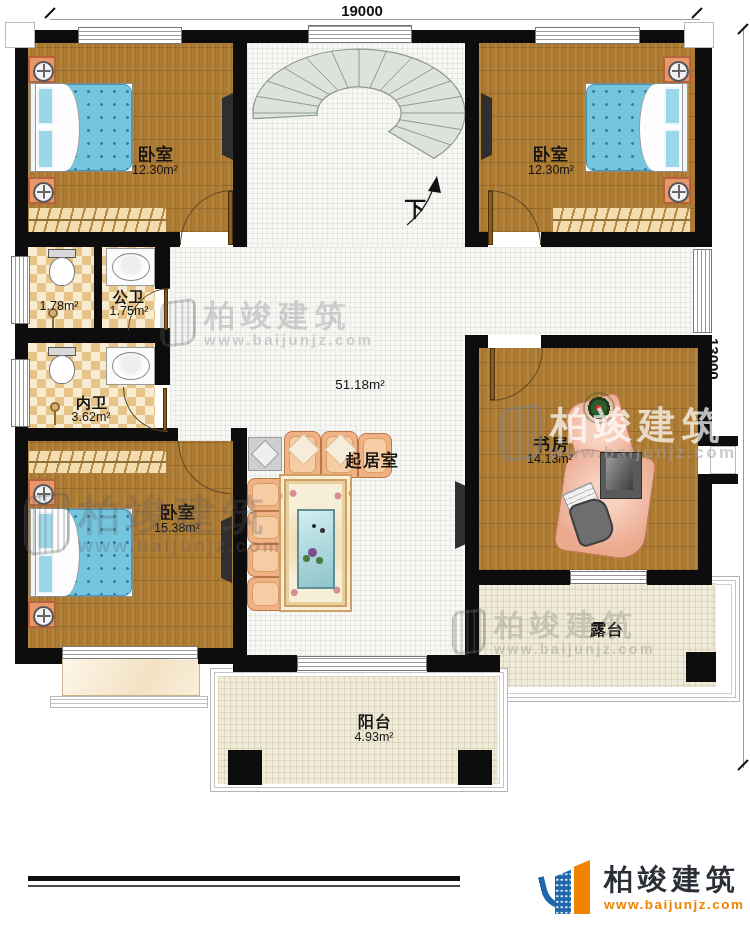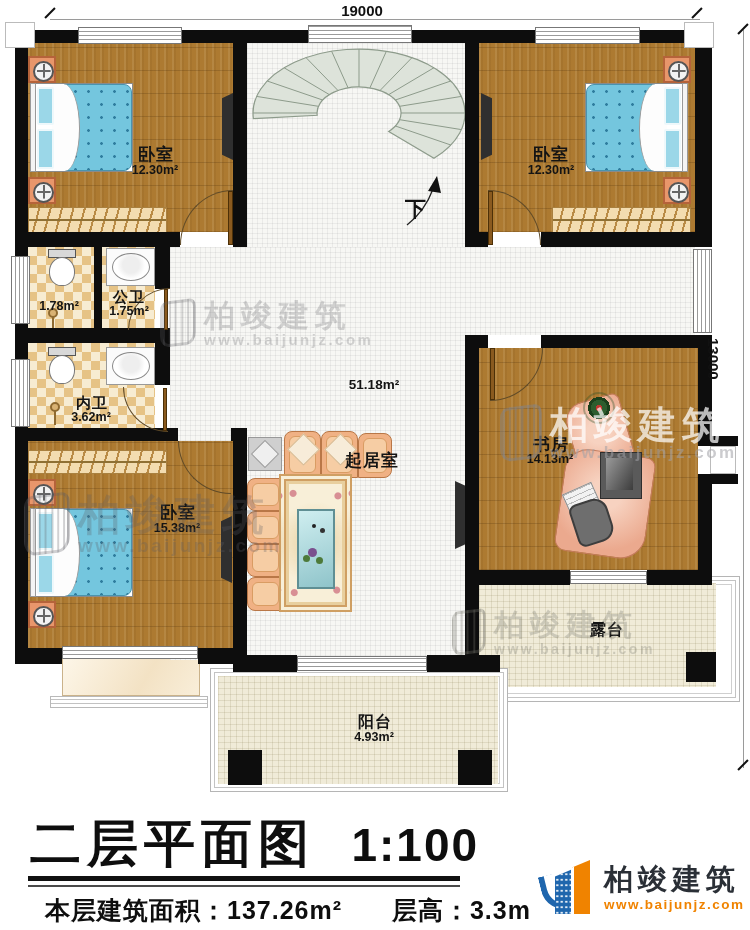--- a/index.html
+++ b/index.html
@@ -63,21 +63,21 @@
      radial-gradient(circle at 14% 90%,#d88f94 3px,transparent 4px),
      radial-gradient(circle at 86% 88%,#d88f94 3px,transparent 4px),
      radial-gradient(circle at 50% 50%,#e8cf9e 0,transparent 60%);}
   .ctable{background:linear-gradient(160deg,#cfeef0,#8fc4ca);border:2px solid #5f8f94;box-sizing:border-box;}
   .desk{background:radial-gradient(circle at 50% 40%,#f7d2c0 20%,var(--desk,#eba98e) 75%);border:1px solid #c47b5c;}
   .lamptbl{background:#cfcfcf;border:1px solid #999;box-sizing:border-box;}
   .lamptbl::after{content:'';position:absolute;inset:6px;background:#efefef;border:1px solid #9a9a9a;transform:rotate(45deg);}
   
   .rname{position:absolute;transform:translate(-50%,0);font-weight:700;color:#141414;font-size:17px;
      letter-spacing:1px;white-space:nowrap;line-height:1;}
-  .rarea{position:absolute;transform:translate(-50%,0);font-weight:700;color:#141414;font-size:12.5px;
+  .rarea{position:absolute;transform:translate(-50%,0);font-weight:400;color:#141414;font-size:12.5px;
      white-space:nowrap;line-height:1;}
   
   .dimline{background:#9a9a9a;}
   .tick{width:14px;height:2px;background:#111;transform:rotate(-45deg);}
   .dimtxt{font-weight:700;font-size:15px;color:#111;line-height:1;}
   .cornerbox{background:#fff;border:1px solid #bbb;box-sizing:border-box;}
   
   .wm{position:absolute;display:flex;align-items:flex-start;gap:8px;pointer-events:none;}
   .wm .wmicon{display:inline-block;border:3px solid currentColor;border-radius:18% 18% 26% 26%;
      background:repeating-linear-gradient(90deg,currentColor 0 2px,transparent 2px 6px);transform:skewY(-7deg);}
@@ -298,21 +298,21 @@
   <div class="rarea" style="left:155px;top:164px;">12.30m²</div>
   <div class="rname" style="left:551px;top:146px;">卧室</div>
   <div class="rarea" style="left:551px;top:164px;">12.30m²</div>
   <div class="rarea" style="left:59px;top:300px;">1.78m²</div>
   <div class="rname" style="left:129px;top:289px;font-size:15px;">公卫</div>
   <div class="rarea" style="left:129px;top:305px;">1.75m²</div>
   <div class="rname" style="left:92px;top:395px;font-size:15px;">内卫</div>
   <div class="rarea" style="left:91px;top:411px;">3.62m²</div>
   <div class="rname" style="left:178px;top:504px;">卧室</div>
   <div class="rarea" style="left:177px;top:522px;">15.38m²</div>
-  <div class="rarea" style="left:374px;top:378px;font-size:13.5px;">51.18m²</div>
+  <div class="rarea" style="left:360px;top:378px;font-size:13.5px;">51.18m²</div>
   <div class="rname" style="left:372px;top:452px;">起居室</div>
   <div class="rname" style="left:551px;top:436px;">书房</div>
   <div class="rarea" style="left:550px;top:453px;">14.13m²</div>
   <div class="rname" style="left:568px;top:622px;font-size:16px;margin-left:39px;">露台</div>
   <div class="rname" style="left:375px;top:714px;font-size:16px;">阳台</div>
   <div class="rarea" style="left:374px;top:731px;">4.93m²</div>
 
   <div class="wm" style="left:160px;top:300px;color:rgba(95,95,100,0.26);">
     <span class="wmicon" style="width:30px;height:40px;"></span>
     <span><span class="wmname" style="font-size:31px;">柏竣建筑</span><br>
@@ -327,31 +327,22 @@
     <span class="wmicon" style="width:36px;height:48px;color:rgba(130,130,135,.45);"></span>
     <span><span class="wmname" style="font-size:38px;">柏竣建筑</span><br>
     <span class="wmurl" style="font-size:17px;color:rgba(160,160,165,.55);">www.baijunjz.com</span></span>
   </div>
   <div class="wm" style="left:452px;top:610px;color:rgba(120,118,110,0.30);">
     <span class="wmicon" style="width:28px;height:38px;"></span>
     <span><span class="wmname" style="font-size:30px;">柏竣建筑</span><br>
     <span class="wmurl" style="font-size:14px;">www.baijunjz.com</span></span>
   </div>
 
-  <div class="abs" style="left:30px;top:818px;">
-    <span class="tb-title">二层平面图</span>
-    <span class="tb-scale" style="margin-left:32px;">1:100</span>
-  </div>
   <div class="abs" style="left:28px;top:876px;width:432px;height:5px;background:#111;"></div>
   <div class="abs" style="left:28px;top:885px;width:432px;height:2px;background:#4a4a4a;"></div>
-  <div class="abs tb-info" style="left:45px;top:894px;">
-    <span>本层建筑面积：137.26m²</span>
-    <span style="display:inline-block;width:34px;"></span>
-    <span>层高：3.3m</span>
-  </div>
   <div class="abs" style="left:542px;top:858px;display:flex;align-items:center;gap:10px;">
     <span class="abs" style="position:relative;display:inline-block;width:52px;height:60px;">
       <span class="abs" style="left:0;top:16px;width:24px;height:38px;border-left:6px solid var(--logo_blue,#1f66ad);border-bottom:6px solid var(--logo_blue,#1f66ad);border-bottom-left-radius:34px;transform:rotate(-14deg);box-sizing:border-box;"></span>
       <span class="abs" style="left:13px;top:8px;width:16px;height:48px;background:var(--logo_blue,#1f66ad);clip-path:polygon(0 22%,100% 8%,100% 100%,0 100%);background-image:radial-gradient(circle,rgba(255,255,255,.95) .9px,transparent 1.3px);background-size:4.5px 5.5px;"></span>
       <span class="abs" style="left:30px;top:2px;width:18px;height:54px;background:var(--accent,#f08300);clip-path:polygon(0 14%,100% 0,100% 100%,0 100%);border-left:2px solid #fff;box-sizing:border-box;"></span>
     </span>
     <span>
       <span class="logo-name" style="display:block;">柏竣建筑</span>
       <span class="logo-url" style="display:block;">www.baijunjz.com</span>
     </span>

